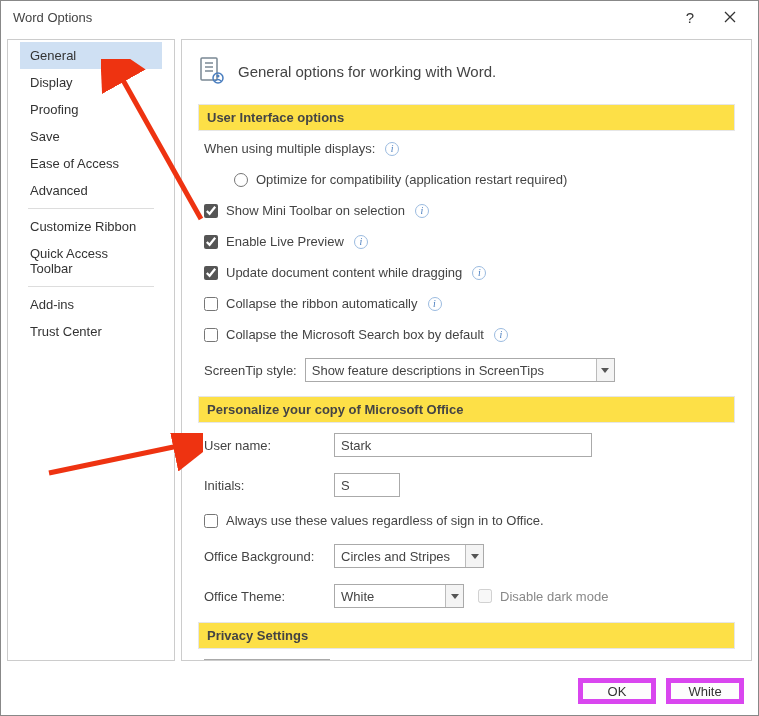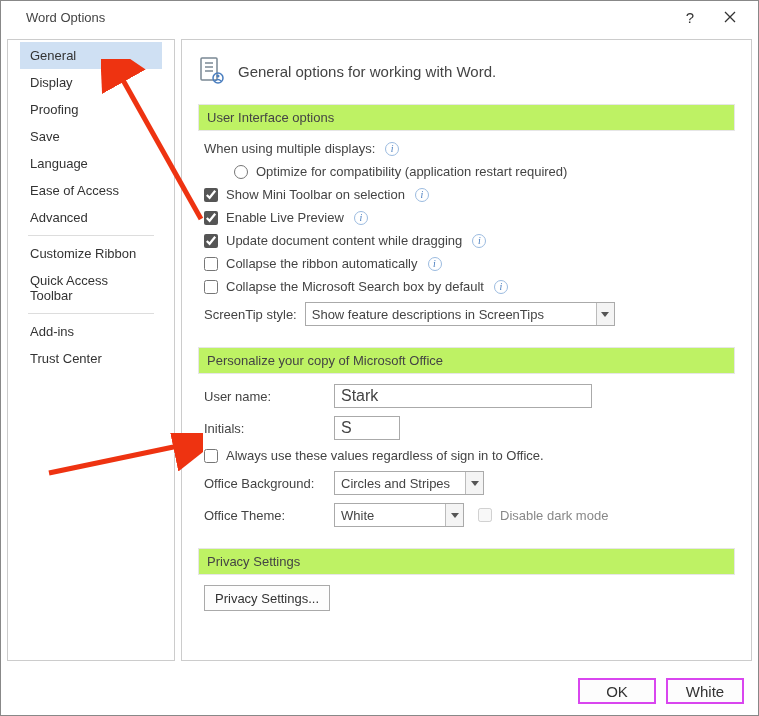--- a/index.html
+++ b/index.html
@@ -19,21 +19,21 @@
     position: relative;
   }
   .titlebar {
     height: 32px;
     display: flex;
     align-items: center;
     padding: 0 8px;
     font-size: 13px;
     background: #fff;
   }
-  .titlebar .title { flex: 1; padding-left: 4px; color:#444;margin-left:13px;}
+  .titlebar .title { flex: 1; padding-left: 4px; color:#444;}
   .titlebar .help-btn, .titlebar .close-btn {
     width: 40px; height: 32px; display:flex; align-items:center; justify-content:center;
     font-size: 15px; color:#333;
   }
   .titlebar .close-btn svg { width:12px; height:12px; }
   .body {
     flex: 1;
     display: flex;
     padding: 6px;
     gap: 6px;
@@ -71,32 +71,32 @@
   .heading-row {
     display:flex; align-items:center; gap: 10px;
     margin: 4px 0 18px 0;
   }
   .heading-icon {
     width: 30px; height: 30px;
     display:flex; align-items:center; justify-content:center;
   }
   .heading-text { font-size: 15px; color:#444; }
   .section-hdr {
-    background: #bef264;
+    background: #fde047;
     border: 1px solid #e6e6e6;
     padding: 5px 8px;
-    font-weight: 400;
+    font-weight: 700;
     font-size: 13px;
     color: #444;
     margin: 6px 0 10px 0;
   }
   .opts {
     padding-left: 6px;
-    display:flex; flex-direction:column; gap: 8px;
-    margin-bottom: 21px;
+    display:flex; flex-direction:column; gap: 16px;
+    margin-bottom: 14px;
   }
   .row { display:flex; align-items:center; gap: 8px; }
   .radio-row, .check-row { display:flex; align-items:center; gap:8px; }
   .indent { margin-left: 30px; }
   input[type="radio"], input[type="checkbox"] {
     width: 14px; height: 14px; margin:0;
     accent-color: #555;
   }
   .info-icon {
     width:14px; height:14px; border:1px solid #9bbbe0; border-radius:50%;
@@ -108,34 +108,34 @@
     border:1px solid #aaa; height:24px; display:flex; align-items:center;
     padding: 0 6px; background:#fff; position:relative; min-width: 120px;
   }
   .select .arrow {
     position:absolute; right:0; top:0; height:100%; width:18px;
     border-left:1px solid #bbb; display:flex; align-items:center; justify-content:center;
     background:#f4f4f4;
   }
   .select .arrow svg { width:8px; height:5px; }
   .textinput {
-    border:1px solid #aaa; height:24px; padding: 2px 6px; font-size:16px;
+    border:1px solid #aaa; height:24px; padding: 2px 6px; font-size:13px;
     font-family: inherit; color:#444;
   }
   .label { min-width: 122px; }
   .gray { color:#888; }
   .footer {
     height: 48px;
     display:flex; justify-content:flex-end; align-items:center;
     gap: 10px; padding: 0 14px;
     border-top: none;
   }
   .btn {
-    border:2px solid #d946ef; background:#fdfdfd; height:26px; min-width:78px;
-    font-size:15px; color:#333; padding: 0 12px;
+    border:5px solid #d946ef; background:#fdfdfd; height:26px; min-width:78px;
+    font-size:13px; color:#333; padding: 0 12px;
     font-family: inherit;
   }
   .btn-small {
     border:1px solid #aaa; background:#fdfdfd; height:26px;
     font-size:13px; color:#333; padding: 0 10px;
     font-family: inherit;
   }
   .arrow-annot { position:absolute; pointer-events:none; }
 </style>
 </head>
@@ -154,21 +154,20 @@
         </svg>
     </div>
   </div>
 
   <div class="body">
     <div class="sidebar">
       <div class="sidebar-item selected"><span>General</span></div>
       <div class="sidebar-item"><span>Display</span></div>
       <div class="sidebar-item"><span>Proofing</span></div>
       <div class="sidebar-item"><span>Save</span></div>
-      <div class="sidebar-item"><span>Language</span></div>
       <div class="sidebar-item"><span>Ease of Access</span></div>
       <div class="sidebar-item"><span>Advanced</span></div>
       <div class="sidebar-sep"></div>
       <div class="sidebar-item"><span>Customize Ribbon</span></div>
       <div class="sidebar-item"><span>Quick Access Toolbar</span></div>
       <div class="sidebar-sep"></div>
       <div class="sidebar-item"><span>Add-ins</span></div>
       <div class="sidebar-item"><span>Trust Center</span></div>
     </div>
 

